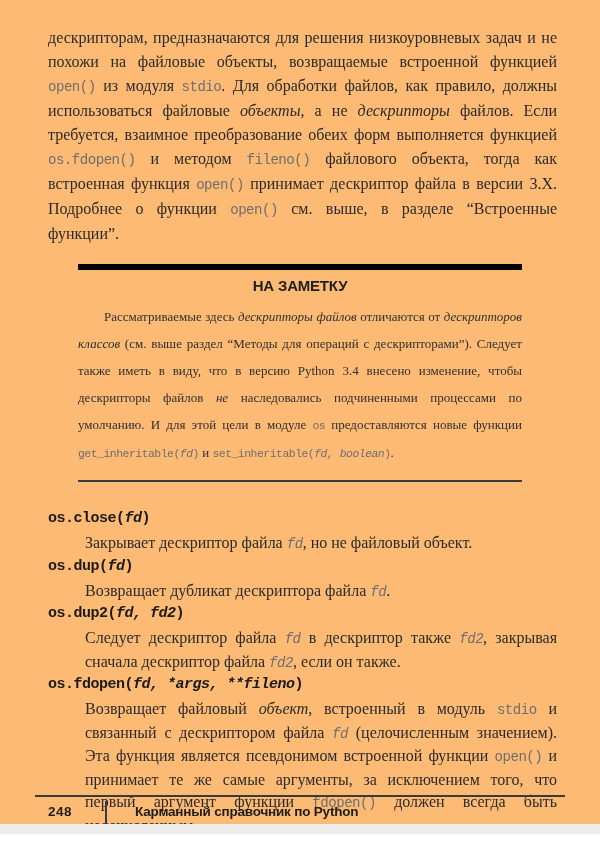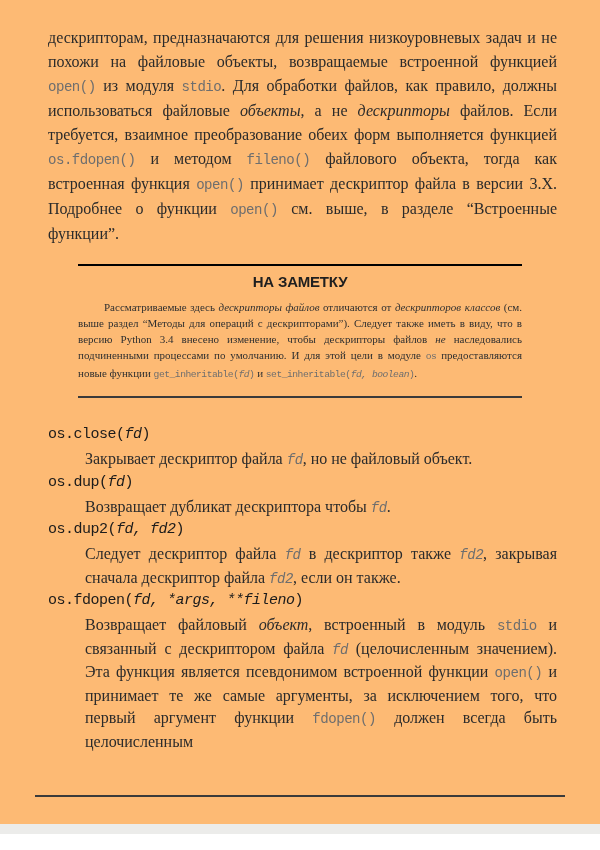--- a/index.html
+++ b/index.html
@@ -28,45 +28,45 @@
   .sg-i { font-style: italic; }
   .sg-c, .sg-ci {
     font-family: "Liberation Mono", "DejaVu Sans Mono", monospace;
     color: #6e6e6e;
     font-size: 0.88em;
     letter-spacing: -0.5px;
   }
   .sg-ci { font-style: italic; }
   .sg-b, .sg-bi {
     font-family: "Liberation Mono", "DejaVu Sans Mono", monospace;
-    font-weight: normal;
+    font-weight: bold;
     color: #1b1b1b;
     letter-spacing: -0.5px;
   }
   .sg-bi { font-style: italic; }
 
   .note {
     margin: 18px 0 0 30px;
     width: 444px;
-    border-top: 2px solid #000000;
+    border-top: 6px solid #000000;
     border-bottom: 2px solid #3a3a3a;
     padding: 7px 0 13px 0;
   }
   .note-title {
     font-family: "Liberation Sans", sans-serif;
     font-weight: bold;
     font-size: 15px;
     letter-spacing: -0.2px;
     text-align: center;
     color: #1f1f1f;
     margin-bottom: 9px;
   }
   .note-body {
-    font-size: 11px;
-    line-height: 16px;
+    font-size: 13px;
+    line-height: 27px;
     text-align: justify;
     text-indent: 26px;
     color: #303030;
   }
 
   .functions { margin-top: 26px; }
   .fn + .fn { margin-top: 0; }
   .fn-sig {
     font-size: 15px;
     line-height: 19px;
@@ -143,31 +143,36 @@
 
     <div class="functions">
 
       <div class="fn">
         <div class="fn-sig"><span class="sg-b">os.close(</span><span class="sg-bi">fd</span><span class="sg-b">)</span></div>
         <div class="fn-desc"><span class="sg-t">Закрывает дескриптор файла </span><span class="sg-ci">fd</span><span class="sg-t">, но не файловый объект.</span></div>
       </div>
 
       <div class="fn">
         <div class="fn-sig"><span class="sg-b">os.dup(</span><span class="sg-bi">fd</span><span class="sg-b">)</span></div>
-        <div class="fn-desc"><span class="sg-t">Возвращает дубликат дескриптора чтобы </span><span class="sg-ci">fd</span><span class="sg-t">.</span></div>
+        <div class="fn-desc"><span class="sg-t">Возвращает дубликат дескриптора файла </span><span class="sg-ci">fd</span><span class="sg-t">.</span></div>
       </div>
 
       <div class="fn">
         <div class="fn-sig"><span class="sg-b">os.dup2(</span><span class="sg-bi">fd, fd2</span><span class="sg-b">)</span></div>
         <div class="fn-desc"><span class="sg-t">Следует дескриптор файла </span><span class="sg-ci">fd</span><span class="sg-t"> в дескриптор также </span><span class="sg-ci">fd2</span><span class="sg-t">, закрывая сначала дескриптор файла </span><span class="sg-ci">fd2</span><span class="sg-t">, если он также.</span></div>
       </div>
 
       <div class="fn">
         <div class="fn-sig"><span class="sg-b">os.fdopen(</span><span class="sg-bi">fd, *args, **fileno</span><span class="sg-b">)</span></div>
         <div class="fn-desc"><span class="sg-t">Возвращает файловый </span><span class="sg-i">объект</span><span class="sg-t">, встроенный в модуль </span><span class="sg-c">stdio</span><span class="sg-t"> и связанный с дескриптором файла </span><span class="sg-ci">fd</span><span class="sg-t"> (целочисленным значением). Эта функция является псевдонимом встроенной функции </span><span class="sg-c">open()</span><span class="sg-t"> и принимает те же самые аргументы, за исключением того, что первый аргумент функции </span><span class="sg-c">fdopen()</span><span class="sg-t"> должен всегда быть целочисленным</span></div>
       </div>
 
     </div>
   </div>
 
   <div class="footer-rule"></div>
+  <div class="footer">
+    <span class="page-num">248</span>
+    <span class="footer-divider"></span>
+    <span class="book-title">Карманный справочник по Python</span>
+  </div>
   <div class="bottom-strip"></div>
 </div>
 
 </body></html>

